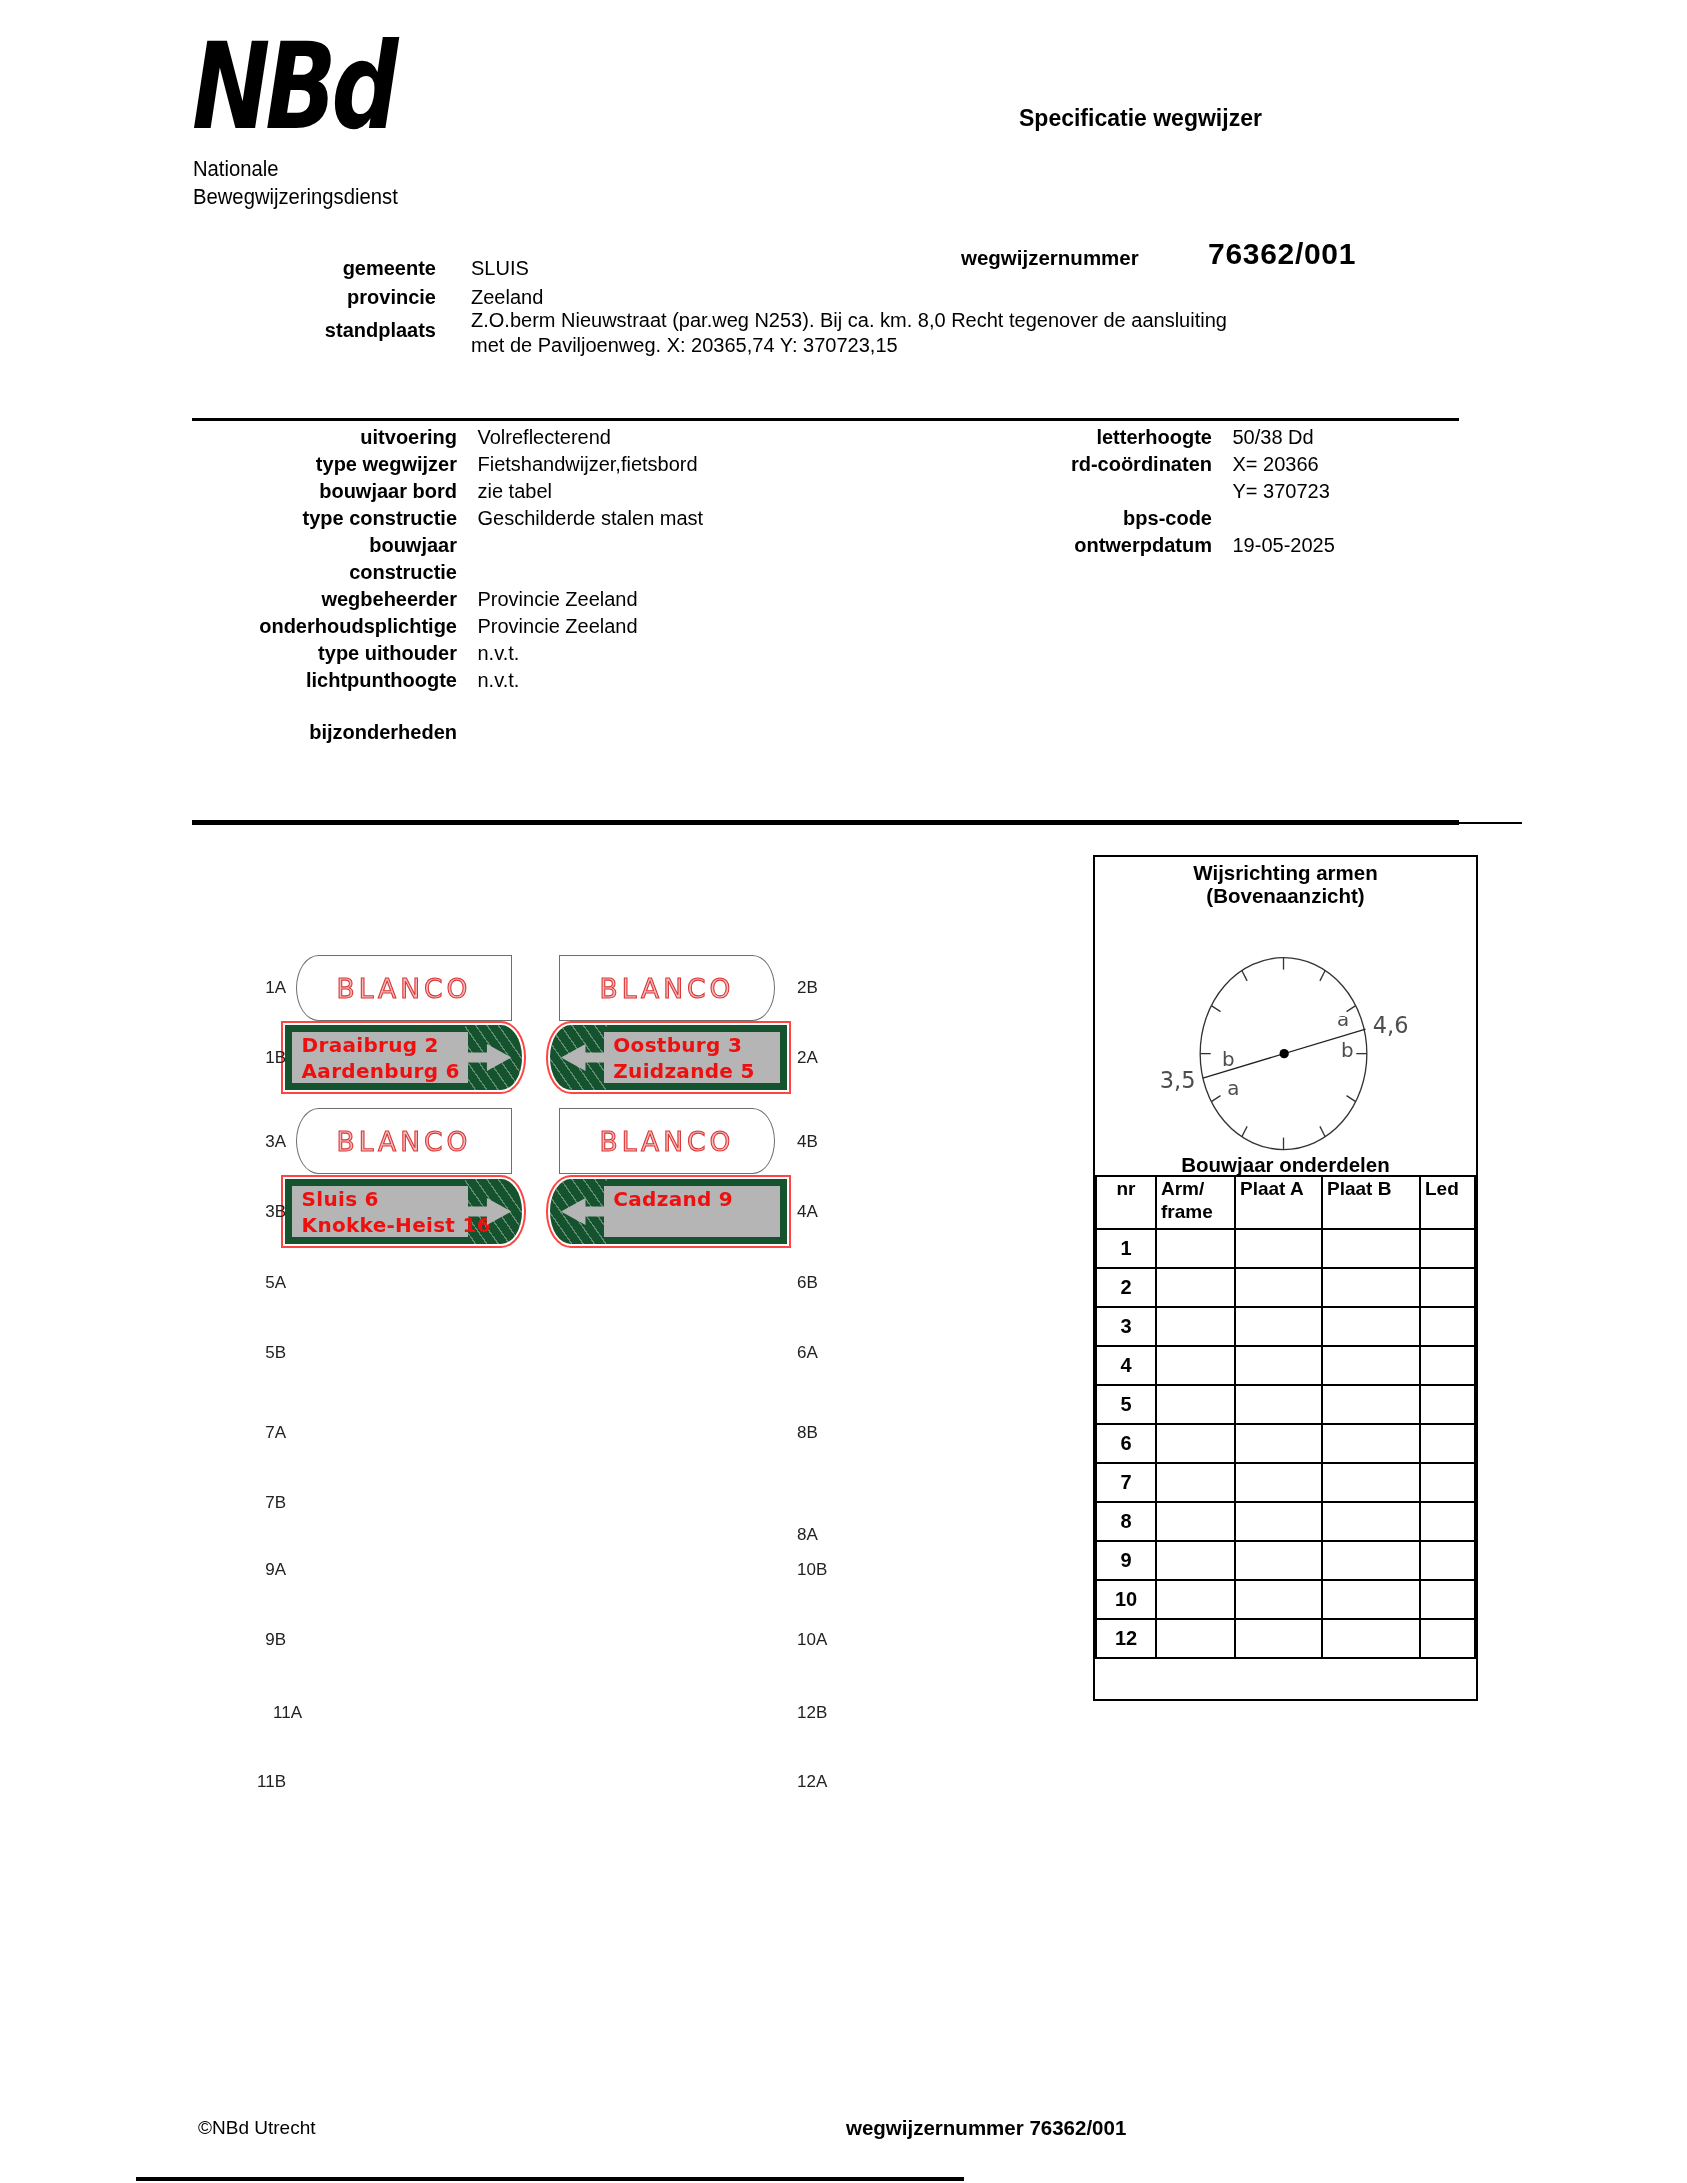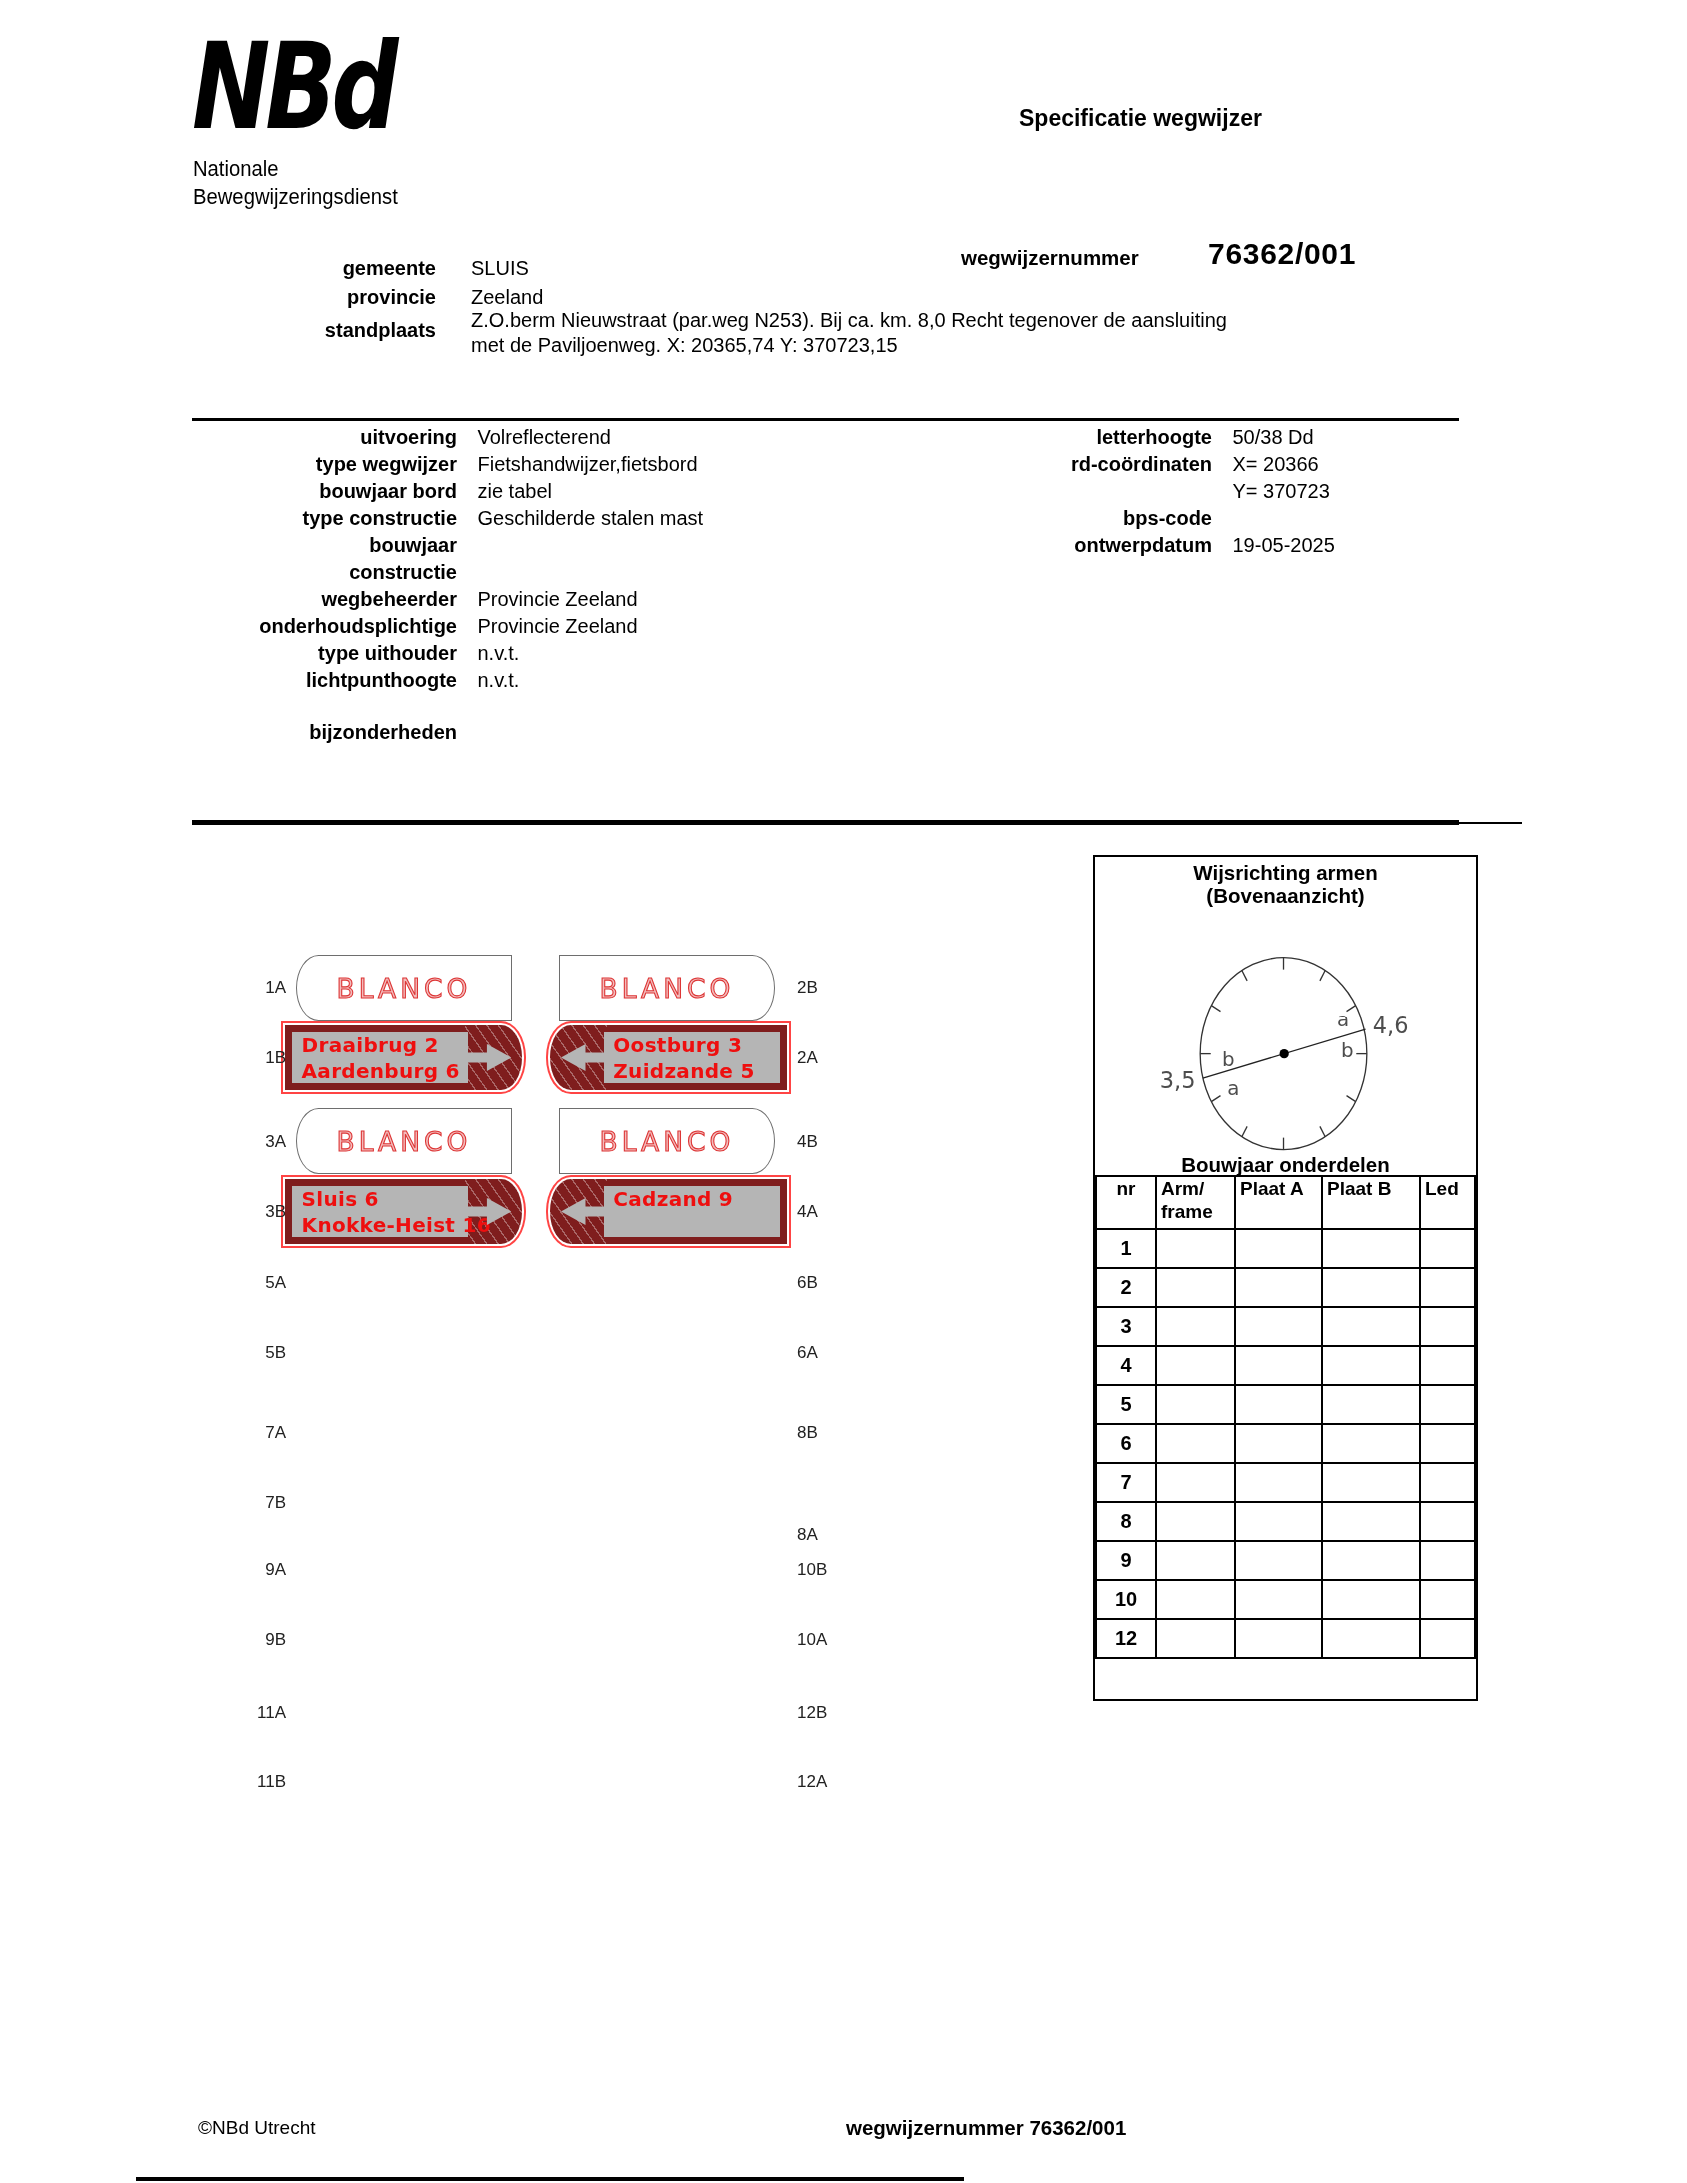--- a/index.html
+++ b/index.html
@@ -27,21 +27,21 @@
   .spec-value{padding-left:20.5px;font-size:20px;white-space:nowrap;}
   .gap-before{margin-top:25px;}
 
   
   .sign{position:absolute;box-sizing:border-box;}
   .blanco{background:#fff;border:1.3px solid #6e6e6e;display:flex;align-items:center;justify-content:center;}
   .blanco.cap-l{border-radius:22.5px 0 0 22.5px / 33px 0 0 33px;}
   .blanco.cap-r{border-radius:0 22.5px 22.5px 0 / 0 33px 33px 0;}
   .blanco-text{font-family:"DejaVu Sans",sans-serif;font-size:26.5px;letter-spacing:4px;
                color:#f3bcbc;-webkit-text-stroke:1.1px #dd3636;}
-  .arm{background:#7f1d1d;}
+  .arm{background:#14532d;}
   .arm.cap-r{border-radius:0 21px 21px 0 / 0 32px 32px 0;box-shadow:0 0 0 2px #fff,0 0 0 4px #f44;}
   .arm.cap-l{border-radius:21px 0 0 21px / 32px 0 0 32px;box-shadow:0 0 0 2px #fff,0 0 0 4px #f44;}
   .arm::after{content:"";position:absolute;top:0;bottom:0;width:57px;z-index:1;
     background:repeating-linear-gradient(55deg,rgba(255,255,255,0) 0 8px,rgba(255,255,255,.33) 8px 9.3px);}
   .arm.cap-r::after{right:0;border-radius:0 21px 21px 0 / 0 32px 32px 0;}
   .arm.cap-l::after{left:0;border-radius:21px 0 0 21px / 32px 0 0 32px;}
   .arm-panel{position:absolute;top:6.6px;bottom:6.6px;background:#b5b5b5;z-index:2;}
   .arm.cap-r .arm-panel{left:7.3px;right:54px;}
   .arm.cap-l .arm-panel{left:54px;right:7.3px;}
   .arm-line{font-family:"DejaVu Sans",sans-serif;font-weight:bold;font-size:20px;line-height:26px;
@@ -215,21 +215,21 @@
       <span class="slot-label slot-left" style="left: 220px; top: 977px;">1A</span>
       <span class="slot-label slot-left" style="left: 220px; top: 1047px;">1B</span>
       <span class="slot-label slot-left" style="left: 220px; top: 1131px;">3A</span>
       <span class="slot-label slot-left" style="left: 220px; top: 1201px;">3B</span>
       <span class="slot-label slot-left" style="left: 220px; top: 1272px;">5A</span>
       <span class="slot-label slot-left" style="left: 220px; top: 1342px;">5B</span>
       <span class="slot-label slot-left" style="left: 220px; top: 1422px;">7A</span>
       <span class="slot-label slot-left" style="left: 220px; top: 1492px;">7B</span>
       <span class="slot-label slot-left" style="left: 220px; top: 1559px;">9A</span>
       <span class="slot-label slot-left" style="left: 220px; top: 1629px;">9B</span>
-      <span class="slot-label slot-left" style="left: 220px; top: 1702px;">11A</span>
+      <span class="slot-label slot-left" style="left: 236px; top: 1702px;">11A</span>
       <span class="slot-label slot-left" style="left: 220px; top: 1771px;">11B</span>
       <span class="slot-label" style="left: 797px; top: 977px;">2B</span>
       <span class="slot-label" style="left: 797px; top: 1047px;">2A</span>
       <span class="slot-label" style="left: 797px; top: 1131px;">4B</span>
       <span class="slot-label" style="left: 797px; top: 1201px;">4A</span>
       <span class="slot-label" style="left: 797px; top: 1272px;">6B</span>
       <span class="slot-label" style="left: 797px; top: 1342px;">6A</span>
       <span class="slot-label" style="left: 797px; top: 1422px;">8B</span>
       <span class="slot-label" style="left: 797px; top: 1492px; margin-top: 32px;">8A</span>
       <span class="slot-label" style="left: 797px; top: 1559px;">10B</span>

